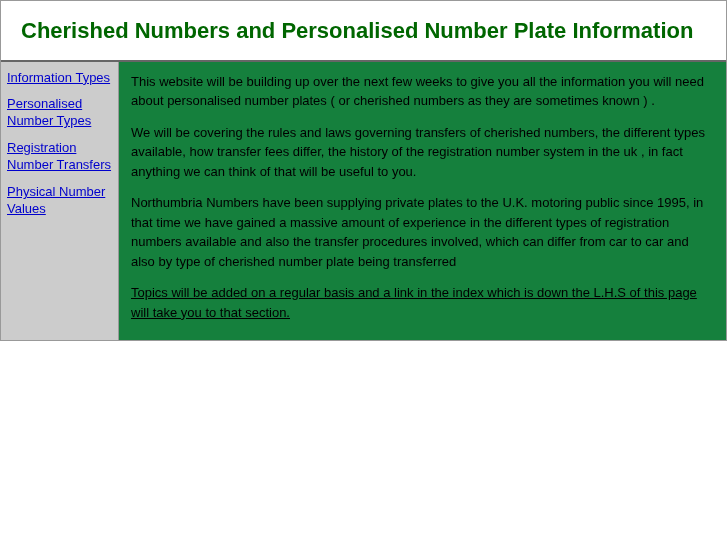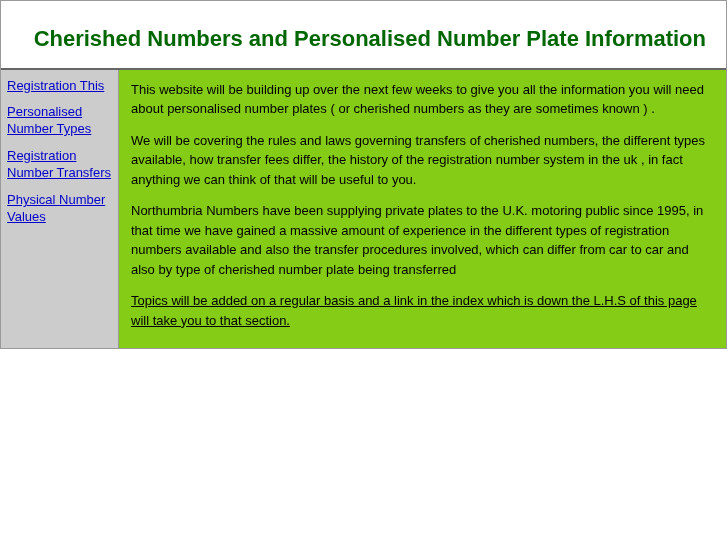--- a/index.html
+++ b/index.html
@@ -14,22 +14,22 @@
       background: #fff;
       width: 727px;
     }
 
     .page-wrapper {
       width: 727px;
       border: 1px solid #999;
     }
 
     .header {
-      text-align: right;
-      padding: 24px 20px 14px;
+      text-align: left;
+      padding: 16px 20px 14px;
       background: #fff;
       border-bottom: 2px solid #666;
     }
 
     .header h1 {
       color: #006600;
       font-size: 22px;
       font-weight: bold;
       line-height: 1.3;
     }
@@ -53,21 +53,21 @@
       color: #0000cc;
       text-decoration: underline;
       font-size: 13px;
       margin-bottom: 10px;
       line-height: 1.3;
     }
 
     .main-content {
       flex: 1;
       padding: 10px 12px;
-      background: #84cc16;
+      background: #15803d;
     }
 
     .main-content p {
       margin-bottom: 12px;
       font-size: 13px;
       line-height: 1.5;
       color: #000;
     }
 
     .main-content p:last-child {
@@ -81,21 +81,21 @@
 <div class="page-wrapper">
 
   <div class="header">
     <h1>Cherished Numbers and Personalised Number Plate Information</h1>
   </div>
 
   <div class="content-area">
 
     <div class="sidebar">
 
-    <a href="#">Registration This</a>
+    <a href="#">Information Types</a>
         <a href="#">Personalised Number Types</a>
         <a href="#">Registration Number Transfers</a>
         <a href="#">Physical Number Values</a>
       </div>
 
     <div class="main-content">
 
     <p>This website will be building up over the next few weeks to give you all the information you will need about personalised number plates ( or cherished numbers as they are sometimes known ) .</p>
         <p>We will be covering the rules and laws governing transfers of cherished numbers, the different types available, how transfer fees differ, the history of the registration number system in the uk , in fact anything we can think of that will be useful to you.</p>
         <p>Northumbria Numbers have been supplying private plates to the U.K. motoring public since 1995, in that time we have gained a massive amount of experience in the different types of registration numbers available and also the transfer procedures involved, which can differ from car to car and also by type of cherished number plate being transferred</p>

